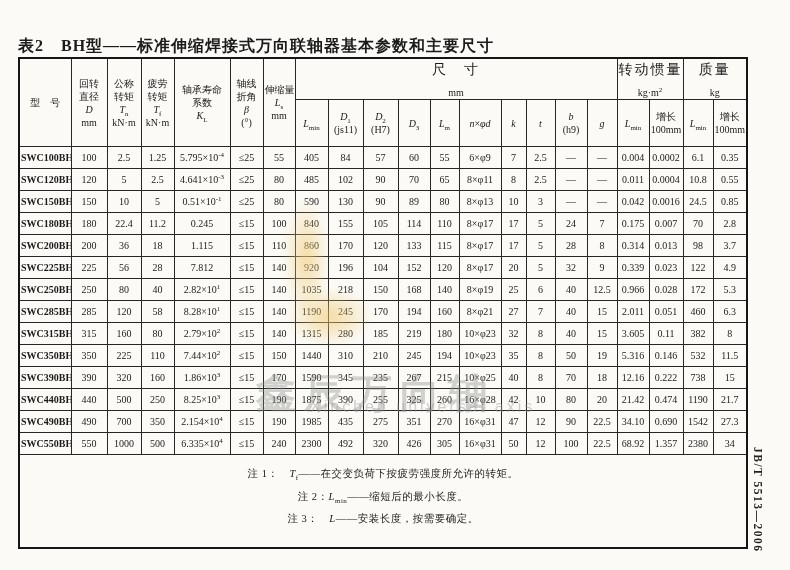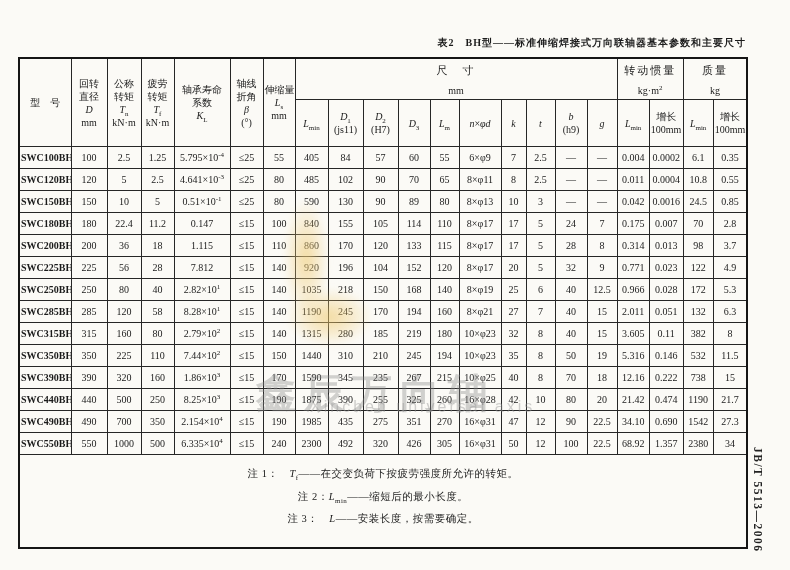--- a/index.html
+++ b/index.html
@@ -4,40 +4,40 @@
 <style>
   html,body{margin:0;padding:0;}
   body{
     width:790px;height:570px;position:relative;overflow:hidden;
     background:#fbfaf6;
     font-family:"Liberation Serif","DejaVu Serif",serif;
     color:#1b1b1b;
   }
   .title{
     position:absolute;left:18px;top:36px;width:728px;
-    text-align:right;font-size:10px;font-weight:bold;letter-spacing:1px;
+    text-align:left;font-size:16px;font-weight:bold;letter-spacing:1px;
   }
   table.params{
     position:absolute;left:18px;top:57px;width:728px;
     border-collapse:collapse;table-layout:fixed;
     border:2px solid #151515;
     background:transparent;
   }
   table.params th,table.params td{
     border:1px solid #262626;
     text-align:center;vertical-align:middle;
     padding:0 1px;font-weight:normal;
     font-size:10px;line-height:1.3;
     overflow:hidden;white-space:nowrap;
   }
   thead th{white-space:normal;line-height:1.35;}
   thead tr.h1 th{height:40px;}
   thead tr.h2 th{height:46px;}
   th.wrap{white-space:pre-line;}
-  th .glabel{font-size:11px;letter-spacing:2px;margin-top:2px;}
+  th .glabel{font-size:14px;letter-spacing:2px;margin-top:2px;}
   th .gunit{font-size:10px;margin-top:6px;}
   tbody tr{height:22px;}
   tbody td.model{font-weight:600;font-size:10px;margin-top:40px;}
   sub{font-size:7px;line-height:0;}
   sup{font-size:7px;line-height:0;}
   td.notes-cell{
     height:92px;vertical-align:top;text-align:left;
     padding:9px 10px 0 26px;white-space:normal;
   }
   .note-line{font-size:10.5px;margin-bottom:9px;letter-spacing:0.5px;}
@@ -204,21 +204,21 @@
         <td>0.042</td>
         <td>0.0016</td>
         <td>24.5</td>
         <td>0.85</td>
       </tr>
       <tr>
         <td class="model">SWC180BH</td>
         <td>180</td>
         <td>22.4</td>
         <td>11.2</td>
-        <td>0.147</td>
+        <td>0.245</td>
         <td>≤15</td>
         <td>100</td>
         <td>840</td>
         <td>155</td>
         <td>105</td>
         <td>114</td>
         <td>110</td>
         <td>8×φ17</td>
         <td>17</td>
         <td>5</td>
@@ -263,21 +263,21 @@
         <td>920</td>
         <td>196</td>
         <td>104</td>
         <td>152</td>
         <td>120</td>
         <td>8×φ17</td>
         <td>20</td>
         <td>5</td>
         <td>32</td>
         <td>9</td>
-        <td>0.771</td>
+        <td>0.339</td>
         <td>0.023</td>
         <td>122</td>
         <td>4.9</td>
       </tr>
       <tr>
         <td class="model">SWC250BH</td>
         <td>250</td>
         <td>80</td>
         <td>40</td>
         <td>2.82×10<sup>1</sup></td>
@@ -311,21 +311,21 @@
         <td>170</td>
         <td>194</td>
         <td>160</td>
         <td>8×φ21</td>
         <td>27</td>
         <td>7</td>
         <td>40</td>
         <td>15</td>
         <td>2.011</td>
         <td>0.051</td>
-        <td>132</td>
+        <td>460</td>
         <td>6.3</td>
       </tr>
       <tr>
         <td class="model">SWC315BH</td>
         <td>315</td>
         <td>160</td>
         <td>80</td>
         <td>2.79×10<sup>2</sup></td>
         <td>≤15</td>
         <td>140</td>

